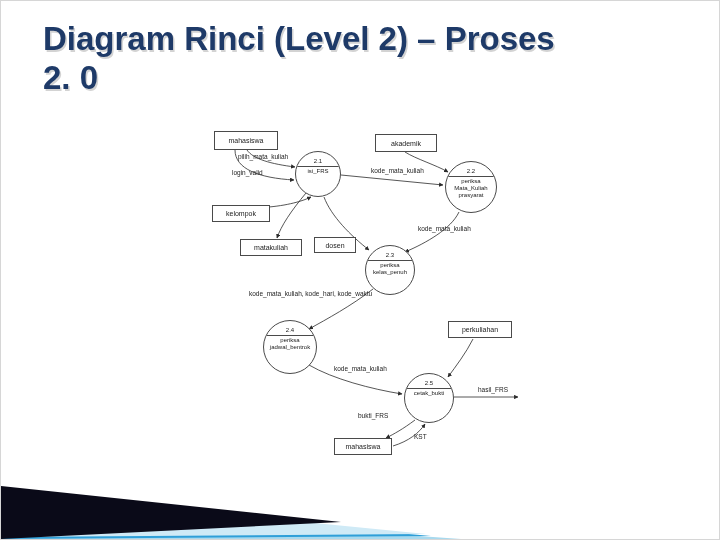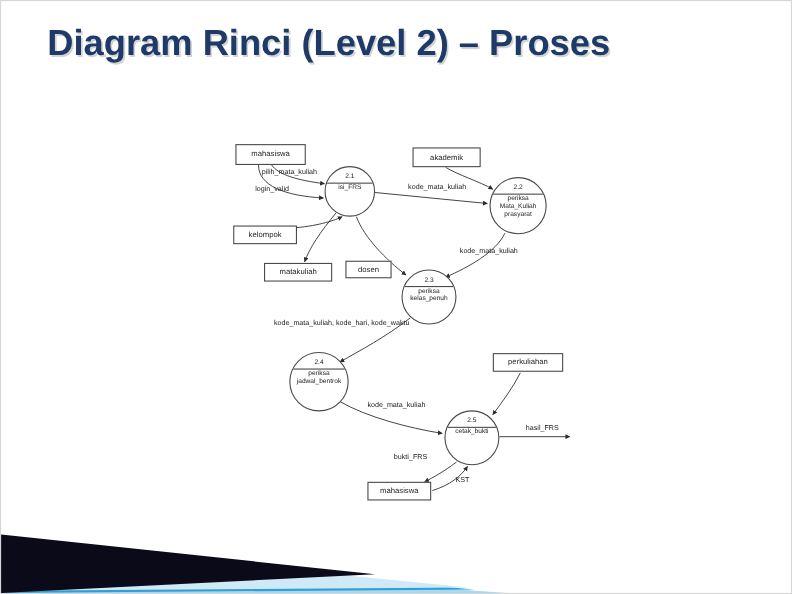--- a/index.html
+++ b/index.html
@@ -35,20 +35,21 @@
   }
   .decor{position:absolute;left:0;bottom:0;}
 </style>
 </head>
 <body>
 
 <div class="slide">
 
   <div class="slide-title">
     <div>Diagram Rinci (Level 2) – Proses</div>
+    <div>2. 0</div>
   </div>
 
   <div class="diagram-layer">
 
     <svg class="edges" width="720" height="540" viewBox="0 0 720 540">
       <defs>
         <marker id="arrow" viewBox="0 0 10 10" refX="9" refY="5" markerWidth="5.5" markerHeight="5.5" orient="auto-start-reverse">
           <path d="M0,0 L10,5 L0,10 z" fill="#2b2b2b"></path>
         </marker>
       </defs>

